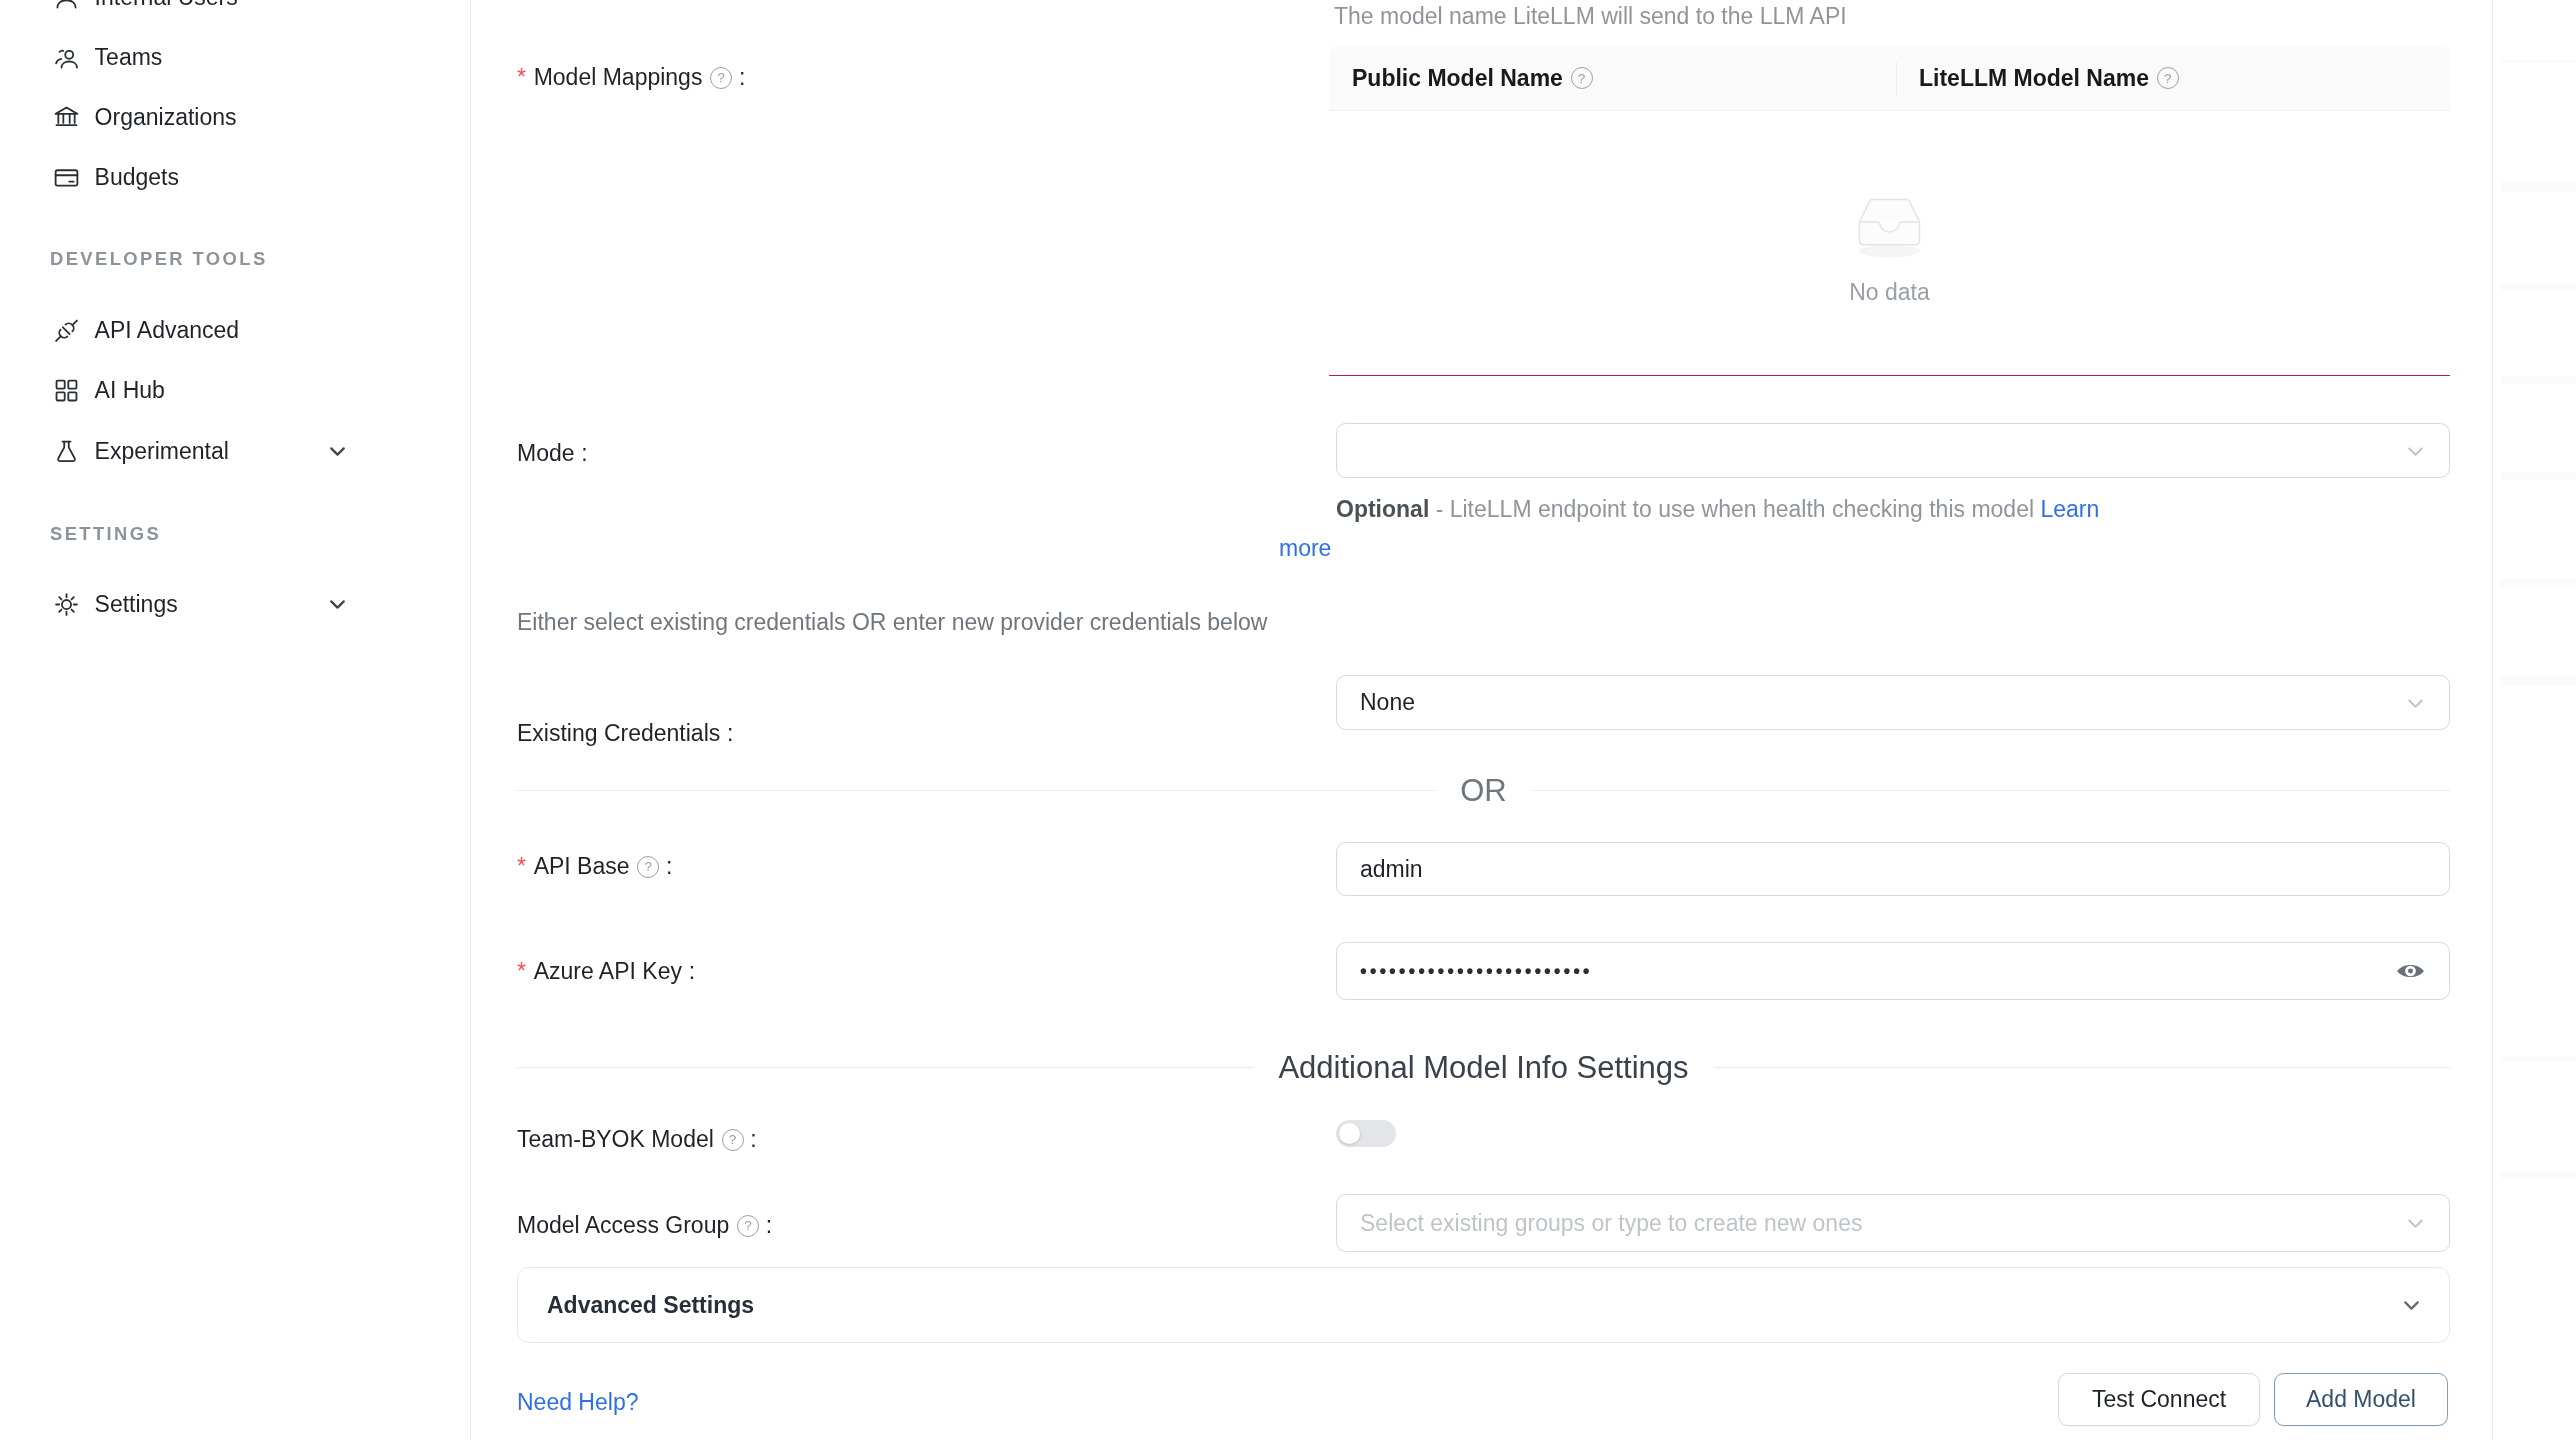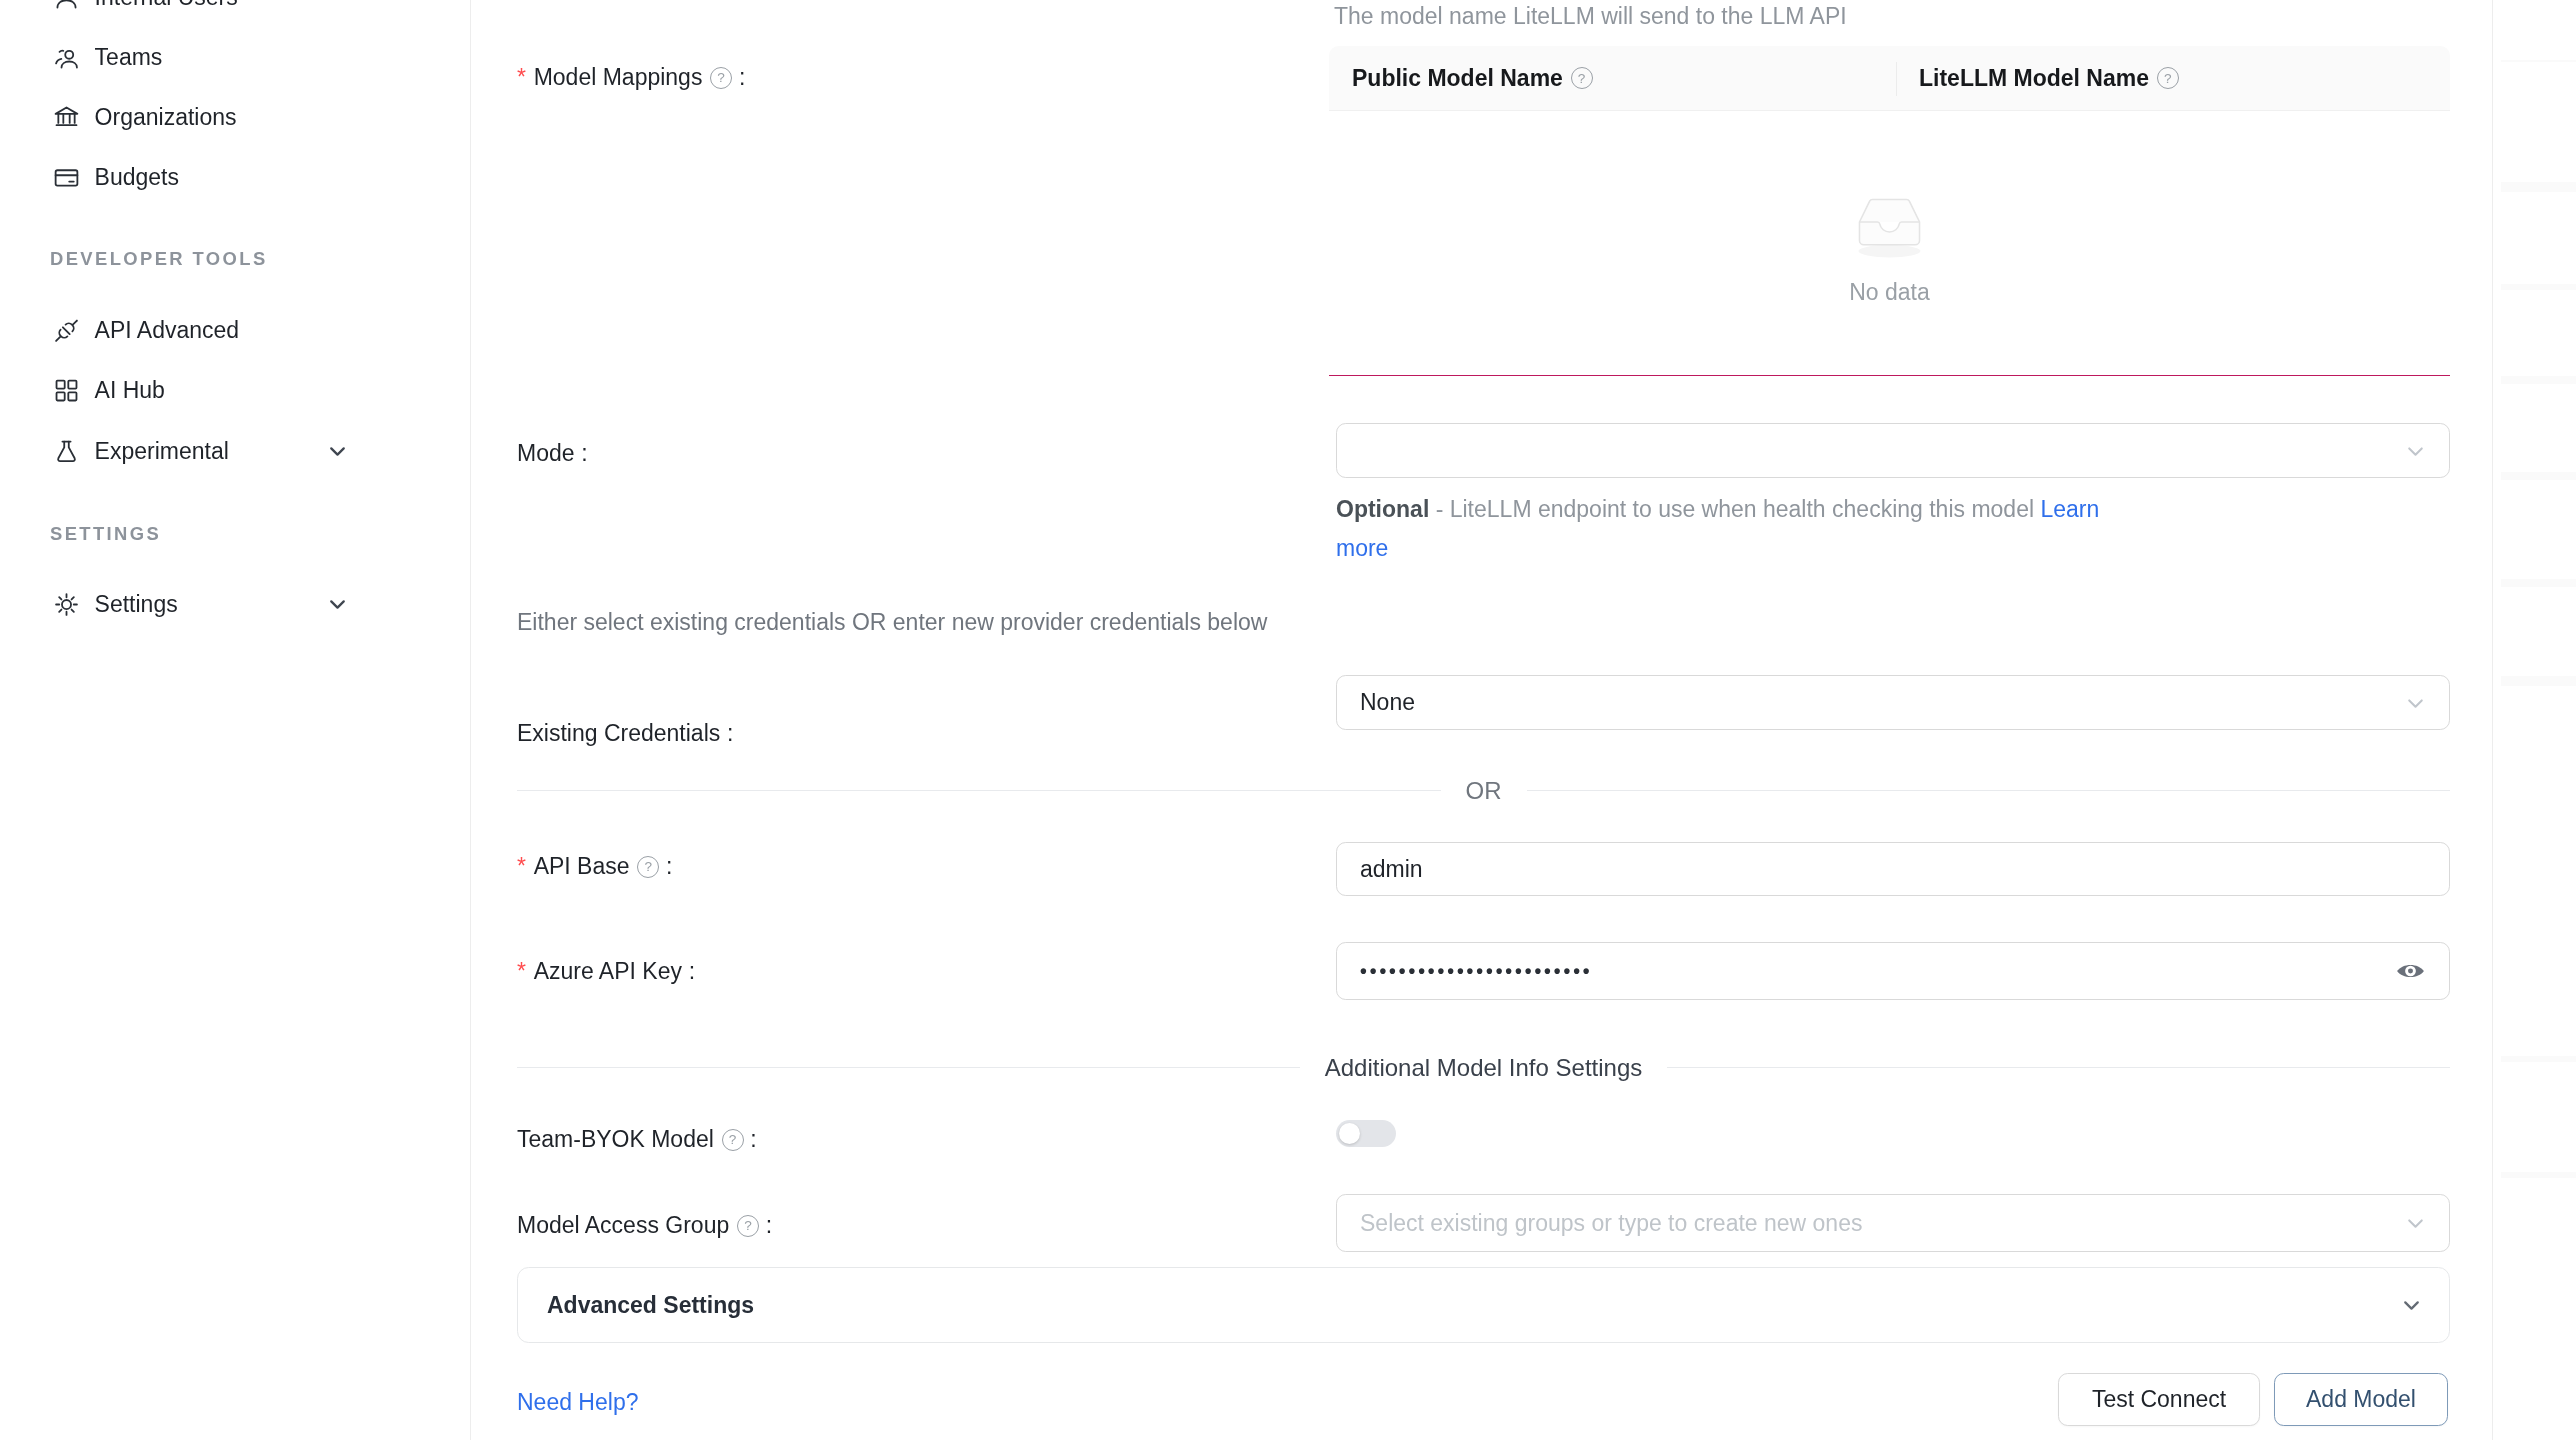--- a/index.html
+++ b/index.html
@@ -39,21 +39,21 @@
   .helper { position:absolute; font-size:23px; color:#8f959c; }
   .control {
     position:absolute; left:1336px; width:1114px; background:#fff;
     border:1px solid #d9d9d9; border-radius:9.7px;
     display:flex; align-items:center; padding:0 23px; font-size:23px; color:#1f2329;
   }
   .control .sel-chevron { position:absolute; right:21px; top:50%; transform:translateY(-50%); width:25px; height:25px; }
   .placeholder { color:#bfc4c9; }
   .divider-row { position:absolute; left:517px; width:1933px; display:flex; align-items:center; }
   .divider-row .dline { flex:1; height:1px; background:#e8eaed; }
-  .divider-row .dtext { margin:0 25px; font-size:24px; white-space:nowrap; }
+  .divider-row .dtext { margin:0 25px; font-size:31px; white-space:nowrap; }
   .link { color:#2f6feb; cursor:pointer; }
   
   .mm-table { position:absolute; left:1329px; top:46px; width:1121px; }
   .mm-head { display:flex; height:65px; background:#fafafa; border-radius:9.7px 9.7px 0 0; border-bottom:1px solid #f0f0f0; position:relative; }
   .mm-th { display:flex; align-items:center; padding-left:23px; font-size:23px; font-weight:700; color:#17191c; }
   .mm-th.c1 { width:567px; }
   .mm-th.c2 { flex:1; }
   .mm-head .vsep { position:absolute; left:567px; top:15.5px; width:1px; height:34px; background:#ececec; }
   .mm-body { height:265px; border-bottom:1px solid #be185d; display:flex; flex-direction:column; align-items:center; justify-content:flex-start; }
   .empty-icon { margin-top:74px; }
@@ -244,21 +244,21 @@
   <div class="control" style="top:423px; height:55px;">
     <span class="sel-chevron">
       <svg width="25" height="25" viewBox="0 0 24 24" fill="none" stroke="#c1c6cc" stroke-width="2" stroke-linecap="round" stroke-linejoin="round">
           <polyline points="6,9.5 12,15.5 18,9.5"></polyline>
         </svg>
     </span>
   </div>
   <div class="helper" style="left:1336px; top:496px; white-space:nowrap;">
     <span style="font-weight:700; color:#4a5157;">Optional</span><span> - LiteLLM endpoint to use when health checking this model </span><span class="link">Learn</span>
   </div>
-  <div class="helper" style="left:1336px; top:535px;">
+  <div class="helper" style="left:1279px; top:535px;">
     <span class="link">more</span>
   </div>
 
   <div class="helper" style="left:517px; top:609px; color:#70767e;">Either select existing credentials OR enter new provider credentials below</div>
 
   <div class="flabel" style="left:517px; top:690px;margin-top:28px;">
     <span>Existing Credentials</span>
     <span class="colon">:</span>
   </div>
   <div class="control" style="top:675px; height:55px;">

